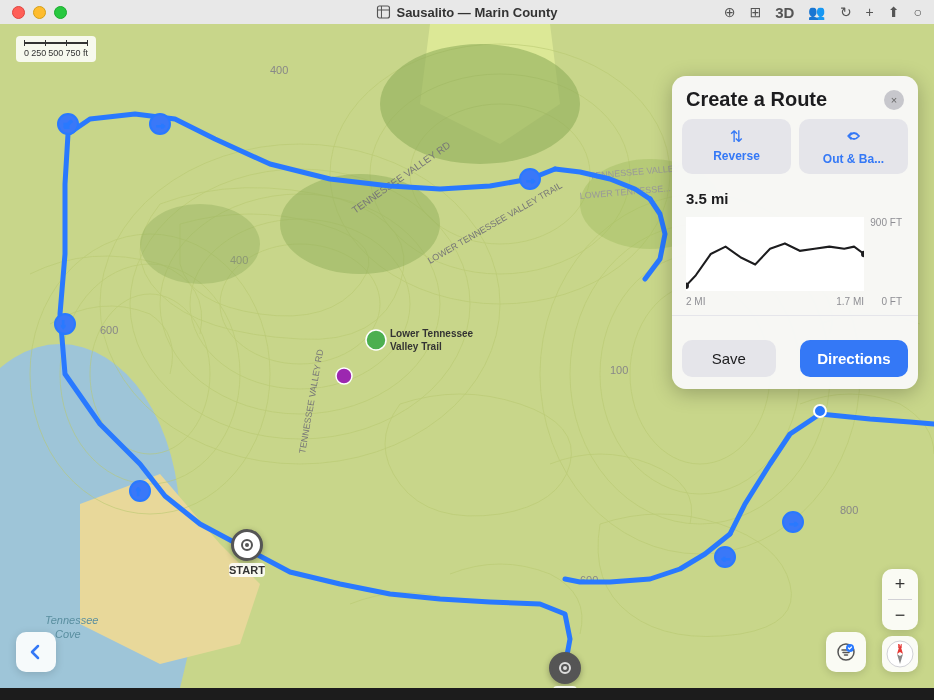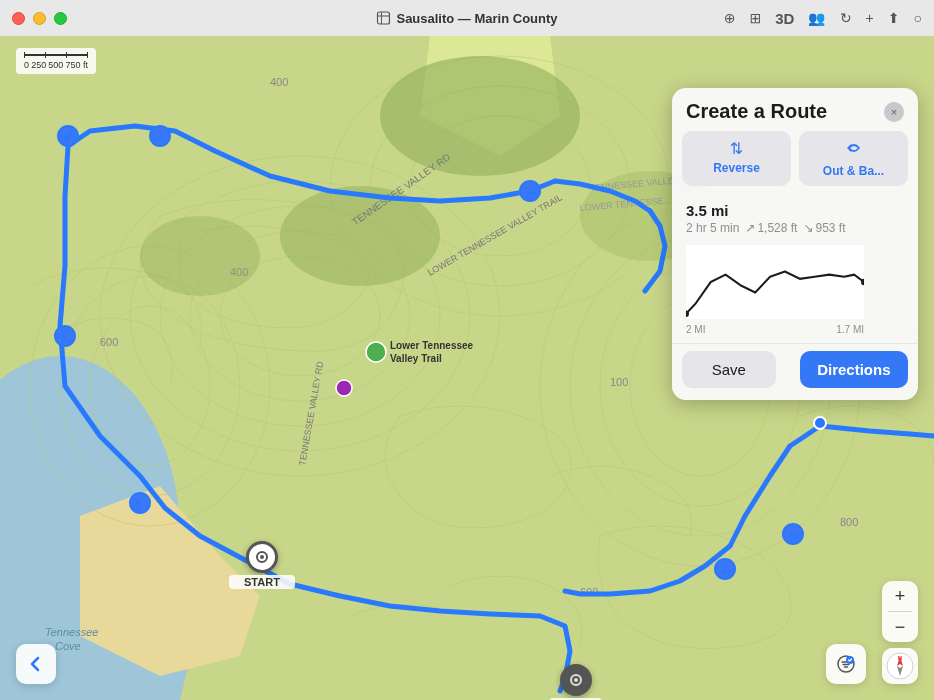--- a/index.html
+++ b/index.html
@@ -2,21 +2,21 @@
 <html><head>
   <meta charset="utf-8">
   <style>
     * { box-sizing: border-box; margin: 0; padding: 0; }
     body { width: 934px; height: 700px; overflow: hidden; font-family: -apple-system, BlinkMacSystemFont, 'SF Pro Display', 'Helvetica Neue', sans-serif; background: #1c1c1c; }
 
     
     .title-bar {
       display: flex; align-items: center;
       background: #e8e8e8;
-      height: 36px; padding: 0 12px;
+      height: 24px; padding: 0 12px;
       position: relative; z-index: 10;
     }
     .window-controls { display: flex; gap: 8px; align-items: center; }
     .wc { width: 13px; height: 13px; border-radius: 50%; cursor: pointer; }
     .wc.close { background: #ff5f57; border: 1px solid #e0443e; }
     .wc.min { background: #febc2e; border: 1px solid #d4a017; }
     .wc.max { background: #28c840; border: 1px solid #1aac2d; }
     .title-bar-title {
       position: absolute; left: 50%; transform: translateX(-50%);
       font-size: 13px; font-weight: 600; color: #333;
@@ -102,21 +102,21 @@
     }
     .chart-area { position: absolute; left: 0; right: 40px; top: 0; bottom: 16px; }
     .chart-x-labels {
       position: absolute; left: 0; right: 40px; bottom: 0;
       display: flex; justify-content: space-between;
       font-size: 10px; color: #8e8e93;
     }
 
     
     .bottom-buttons {
-      display: flex; gap: 24px; padding: 7px 10px 12px;
+      display: flex; gap: 24px; padding: 24px 10px 12px;
       border-top: 1px solid #e5e5ea;
     }
     .btn-save {
       flex: 1; background: #e5e5ea; border: none; border-radius: 10px;
       padding: 10px; font-size: 15px; font-weight: 500; color: #1c1c1e;
       cursor: pointer;
     }
     .btn-directions {
       flex: 1.2; background: #3478f6; border: none; border-radius: 10px;
       padding: 10px; font-size: 15px; font-weight: 600; color: white;
@@ -179,21 +179,21 @@
     .marker-circle {
       width: 32px; height: 32px; border-radius: 50%;
       background: white; border: 3px solid #555;
       display: flex; align-items: center; justify-content: center;
       box-shadow: 0 2px 6px rgba(0,0,0,0.3);
     }
     .marker-circle.start { background: #fff; }
     .marker-circle.end { background: #555; }
     .marker-label {
       font-size: 11px; font-weight: 700; color: #333; margin-top: 2px;
-      background: rgba(255,255,255,0.85); padding: 1px 15px; border-radius: 4px;
+      background: rgba(255,255,255,0.85); padding: 1px 0; border-radius: 4px;
     }
   </style>
 </head>
 <body>
 
 <div class="title-bar">
   <div class="window-controls">
     <div class="wc close"></div>
     <div class="wc min"></div>
     <div class="wc max"></div>
@@ -440,45 +440,38 @@
             <path d="M4,9 Q9,3 14,9 Q9,15 4,9" fill="none" stroke="#3478f6" stroke-width="1.8"></path>
             <path d="M3,9 L6,6 M3,9 L6,12" fill="none" stroke="#3478f6" stroke-width="1.5" stroke-linecap="round"></path>
           </svg>
         </span>
         <span class="btn-label">Out &amp; Ba...</span>
       </button>
     </div>
 
     <div class="stats-section">
       <div class="stats-main">3.5 mi</div>
-      <div class="stats-sub">
-        <span>2 hr 5 min</span>
-        <span>
-          <span>↗</span>
-          <span>1,528 ft</span>
-        </span>
-        <span>
-          <span>↘</span>
-          <span>953 ft</span>
-        </span>
-      </div>
     </div>
 
     <div class="elevation-chart">
       <div class="chart-area">
         <svg width="100%" height="100%" viewBox="0 0 180 70" preserveAspectRatio="none">
 
           <rect width="180" height="70" fill="white"></rect>
 
           <polyline points="0,65 10,55 25,35 40,28 55,38 70,45 85,30 100,25 115,32 130,30 145,28 160,30 170,28 180,35" fill="none" stroke="#1c1c1e" stroke-width="2" stroke-linecap="round" stroke-linejoin="round"></polyline>
 
           <circle cx="0" cy="65" r="3" fill="#1c1c1e"></circle>
 
           <circle cx="180" cy="35" r="3" fill="#1c1c1e"></circle>
         </svg>
+      </div>
+      <div class="chart-labels-right">
+        <span>900 FT</span>
+        <span>0 FT</span>
       </div>
       <div class="chart-x-labels">
         <span>2 MI</span>
         <span>1.7 MI</span>
       </div>
     </div>
 
     <div class="bottom-buttons">
       <button class="btn-save">Save</button>
       <button class="btn-directions">Directions</button>

